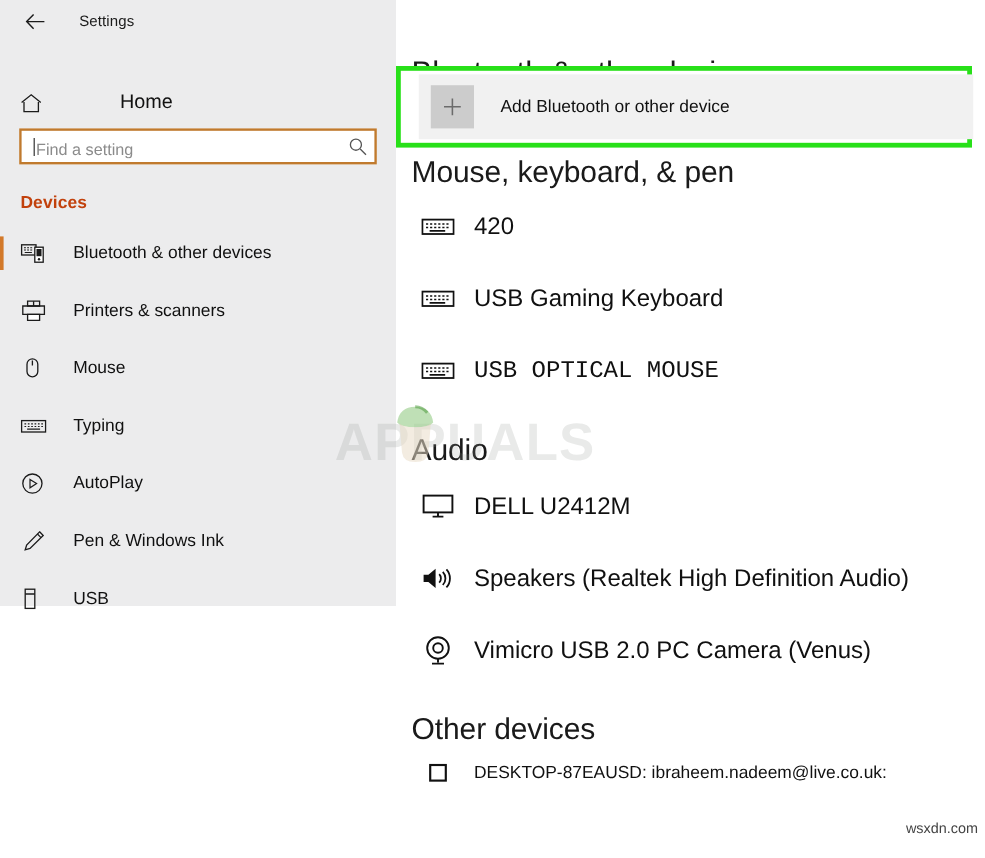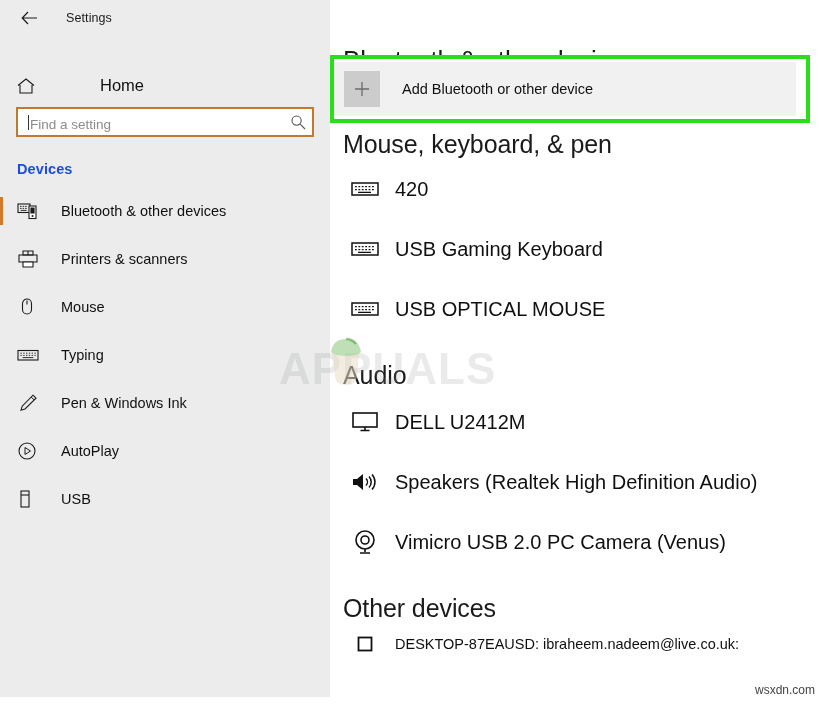--- a/index.html
+++ b/index.html
@@ -17,21 +17,21 @@
   }
   .app {
     position: absolute;
     inset: 0;
     display: flex;
   }
 
   
   .sidebar {
     width: 330px;
-    height: 697px;
+    height: 505px;
     background: #ececed;
     box-sizing: border-box;
     position: relative;
     flex: 0 0 330px;
   }
   .titlebar {
     height: 36px;
     display: flex;
     align-items: center;
     padding-left: 14px;
@@ -106,21 +106,21 @@
     width: 28px;
     display: flex;
     align-items: center;
     justify-content: center;
     flex: 0 0 28px;
   }
 
   .section-label {
     font-size: 14.5px;
     font-weight: bold;
-    color: #1d4ed8;
+    color: #c2410c;
     padding-left: 17px;
     margin-top: 24px;
     letter-spacing: .1px;
   }
 
   .navlist { margin-top: 10px; }
   .navitem {
     display: flex;
     align-items: center;
     height: 48px;
@@ -173,21 +173,21 @@
     left: 0px;
     top: 55px;
     width: 480px;
     height: 68px;
     border: 4px solid #28e019;
     box-sizing: border-box;
     background: #ffffff;
   }
   .add-device-row {
     position: absolute;
-    left: 4px;
+    left: 19px;
     top: 62px;
     width: 462px;
     height: 54px;
     background: #f1f1f1;
     display: flex;
     align-items: center;
     cursor: pointer;
     box-sizing: border-box;
   }
   .plus-tile {
@@ -373,36 +373,36 @@
           <svg width="22" height="14" viewBox="0 0 22 14">
             <rect x="1" y="2.5" width="20" height="9.5" stroke="#1b1b1b" stroke-width="1.1" fill="none"></rect>
             <path d="M3.4 5.2h1.4M6.2 5.2h1.4M9 5.2h1.4M11.8 5.2h1.4M14.6 5.2h1.4M17.4 5.2h1.4M3.4 7.4h1.4M6.2 7.4h1.4M9 7.4h1.4M11.8 7.4h1.4M14.6 7.4h1.4M17.4 7.4h1.4M5.6 9.6h10.8" stroke="#1b1b1b" stroke-width="0.9"></path>
           </svg>
         </span>
         <span class="nav-label">Typing</span>
       </div>
 
       <div class="navitem">
         <span class="nav-icon">
+          <svg width="20" height="20" viewBox="0 0 20 20">
+            <circle cx="10" cy="10" r="8" stroke="#1b1b1b" stroke-width="1.1" fill="none"></circle>
+            <path d="M8 6.5 L13.5 10 L8 13.5 Z" stroke="#1b1b1b" stroke-width="1" fill="none"></path>
+          </svg>
+        </span>
+        <span class="nav-label">AutoPlay</span>
+      </div>
+
+      <div class="navitem">
+        <span class="nav-icon">
           <svg width="22" height="20" viewBox="0 0 22 20">
             <path d="M16 2.2 L19 5.2 L8 16 L4 17.2 L5.2 13.2 Z" stroke="#1b1b1b" stroke-width="1.1" fill="none"></path>
             <path d="M14.2 4 L17.2 7" stroke="#1b1b1b" stroke-width="1"></path>
           </svg>
         </span>
         <span class="nav-label">Pen &amp; Windows Ink</span>
-      </div>
-
-      <div class="navitem">
-        <span class="nav-icon">
-          <svg width="20" height="20" viewBox="0 0 20 20">
-            <circle cx="10" cy="10" r="8" stroke="#1b1b1b" stroke-width="1.1" fill="none"></circle>
-            <path d="M8 6.5 L13.5 10 L8 13.5 Z" stroke="#1b1b1b" stroke-width="1" fill="none"></path>
-          </svg>
-        </span>
-        <span class="nav-label">AutoPlay</span>
       </div>
 
       <div class="navitem">
         <span class="nav-icon">
           <svg width="16" height="20" viewBox="0 0 16 20">
             <rect x="4" y="2" width="8" height="16" stroke="#1b1b1b" stroke-width="1.1" fill="none"></rect>
             <path d="M4 6 h8" stroke="#1b1b1b" stroke-width="1.1"></path>
           </svg>
         </span>
         <span class="nav-label">USB</span>
@@ -444,21 +444,21 @@
         <div class="device-row" style="margin-top:8px;">
           <span class="device-icon">
             <svg width="28" height="18" viewBox="0 0 28 18">
               <rect x="1" y="3" width="26" height="12" stroke="#111" stroke-width="1.5" fill="none"></rect>
               <path d="M4 6.6h1.8M7.4 6.6h1.8M10.8 6.6h1.8M14.2 6.6h1.8M17.6 6.6h1.8M21 6.6h1.8M4 9.6h1.8M7.4 9.6h1.8M10.8 9.6h1.8M14.2 9.6h1.8M17.6 9.6h1.8M21 9.6h1.8M7 12.4h13" stroke="#111" stroke-width="1.3"></path>
             </svg>
           </span>
           <span class="device-label">USB Gaming Keyboard</span>
         </div>
 
-        <div class="device-row" style="margin-top:8px;">
+        <div class="device-row" style="margin-top:8px;font-family:Liberation Mono, monospace;">
           <span class="device-icon">
             <svg width="28" height="18" viewBox="0 0 28 18">
               <rect x="1" y="3" width="26" height="12" stroke="#111" stroke-width="1.5" fill="none"></rect>
               <path d="M4 6.6h1.8M7.4 6.6h1.8M10.8 6.6h1.8M14.2 6.6h1.8M17.6 6.6h1.8M21 6.6h1.8M4 9.6h1.8M7.4 9.6h1.8M10.8 9.6h1.8M14.2 9.6h1.8M17.6 9.6h1.8M21 9.6h1.8M7 12.4h13" stroke="#111" stroke-width="1.3"></path>
             </svg>
           </span>
           <span class="device-label">USB OPTICAL MOUSE</span>
         </div>
       </div>
 

